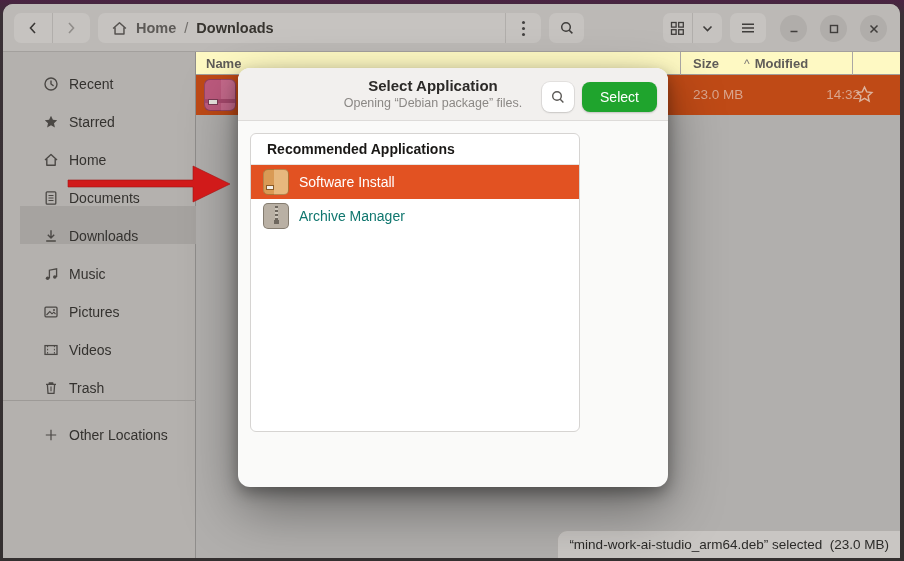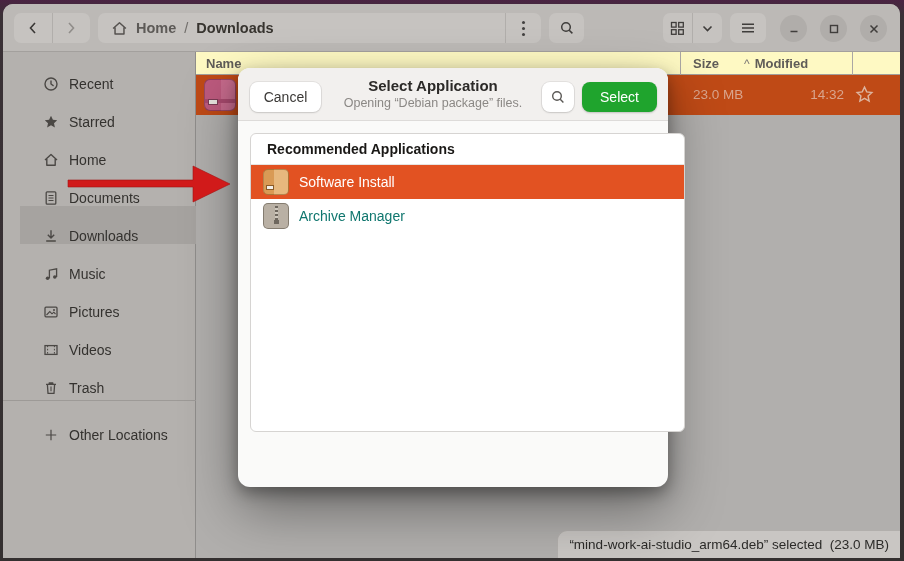--- a/index.html
+++ b/index.html
@@ -74,21 +74,21 @@
   .filerow { position: absolute; left: 0; top: 23px; width: 100%; height: 40px; background: #bf4a16; }
   .deb-icon-pink {
     position: absolute; left: 8px; top: 4px; width: 32px; height: 32px; border-radius: 6px;
     background: linear-gradient(90deg, #bd5a7e 54%, #c76b8d 54%);
     border: 1px solid rgba(60,10,35,.35); overflow: hidden;
   }
   .deb-icon-pink .stripe { position: absolute; left: 0; right: 0; top: 62%; height: 4px; background: #a84a6e; }
   .deb-icon-pink .chip { position: absolute; left: 3px; bottom: 5px; width: 10px; height: 6px; background: #e8e4e0;
     border: 1px solid #7c3b55; }
   .filerow .fsize { position: absolute; left: 497px; top: 12px; font-size: 13.5px; color: #d9a58e; }
-  .filerow .ftime { position: absolute; right: 56px; top: 12px; font-size: 13.5px; color: #d9a58e; }
+  .filerow .ftime { position: absolute; right: 40px; top: 12px; font-size: 13.5px; color: #d9a58e; }
   .filerow .fstar { position: absolute; right: 26px; top: 10px; width: 19px; height: 19px; color: #ddb49f; }
   .statusbubble {
     position: absolute; right: 0; bottom: 0; height: 28px;
     background: #c9c6c3; border-radius: 10px 0 0 0;
     border-top: 1px solid #b2afac; border-left: 1px solid #b2afac;
     display: flex; align-items: center; padding: 0 11px;
     font-size: 13.5px; color: #2c2b29; white-space: pre;
   }
   
   .arrow-overlay { position: absolute; left: 0; top: 0; z-index: 60; pointer-events: none; }
@@ -109,21 +109,21 @@
   .btn-cancel { left: 12px; width: 71px; background: #ffffff; color: #3b3937;
     box-shadow: 0 1px 2px rgba(0,0,0,.12), 0 0 0 1px #e3e1df; }
   .btn-search { left: 304px; width: 32px; background: #ffffff; color: #5a5855;
     box-shadow: 0 1px 2px rgba(0,0,0,.12), 0 0 0 1px #e3e1df; }
   .btn-select { left: 344px; width: 75px; background: #1fa42d; color: #ffffff;
     box-shadow: 0 1px 2px rgba(0,0,0,.2); }
   .dlg-titlewrap { position: absolute; left: 95px; right: 135px; top: 9px; text-align: center; }
   .dlg-title { font-size: 15px; font-weight: bold; color: #2c2a28; }
   .dlg-subtitle { font-size: 12.5px; color: #8b8885; margin-top: 2px; }
   .applist {
-    position: absolute; left: 12px; top: 65px; width: 435px; height: 299px;
+    position: absolute; left: 12px; top: 65px; width: 330px; height: 299px;
     background: #ffffff; border: 1px solid #d6d4d2; border-radius: 6px; overflow: hidden;
   }
   .applist-header {
     height: 31px; display: flex; align-items: center; padding-left: 16px;
     font-size: 14px; font-weight: bold; color: #1a1816; border-bottom: 1px solid #e6e4e2;
   }
   .app-row { height: 34px; display: flex; align-items: center; font-size: 14px; color: #0f766e; }
   .app-row.selected { background: #e25222; color: #ffffff; }
   .app-icon { width: 26px; height: 26px; margin-left: 12px; margin-right: 10px; border-radius: 5px; position: relative; flex: none; }
   .app-icon.deb-tan { background: linear-gradient(90deg, #d99a55 42%, #e7b87e 42%); border: 1px solid rgba(120,70,20,.45); }
@@ -339,21 +339,20 @@
       <span>“mind-work-ai-studio_arm64.deb” selected  (23.0 MB)</span>
     </div>
   </main>
 
   <svg class="arrow-overlay" width="897" height="554" viewBox="0 0 897 554">
     <polygon points="65,176 190,176 190,162 227,180 190,198 190,183 65,183" fill="#d11a1a" stroke="#a31313" stroke-width="0.6"></polygon>
   </svg>
 
   <div class="dialog">
     <div class="dlg-header">
-      <button class="dlg-btn btn-cancel">Cancel</button>
       <div class="dlg-titlewrap">
         <div class="dlg-title">Select Application</div>
         <div class="dlg-subtitle">Opening “Debian package” files.</div>
       </div>
       <button class="dlg-btn btn-search">
         <svg width="16" height="16" viewBox="0 0 16 16">
             <circle cx="7" cy="7" r="4.3" fill="none" stroke="#5a5855" stroke-width="1.4"></circle>
             <path d="M10.2 10.2 L13.4 13.4" stroke="#5a5855" stroke-width="1.4"></path>
           </svg>
       </button>

